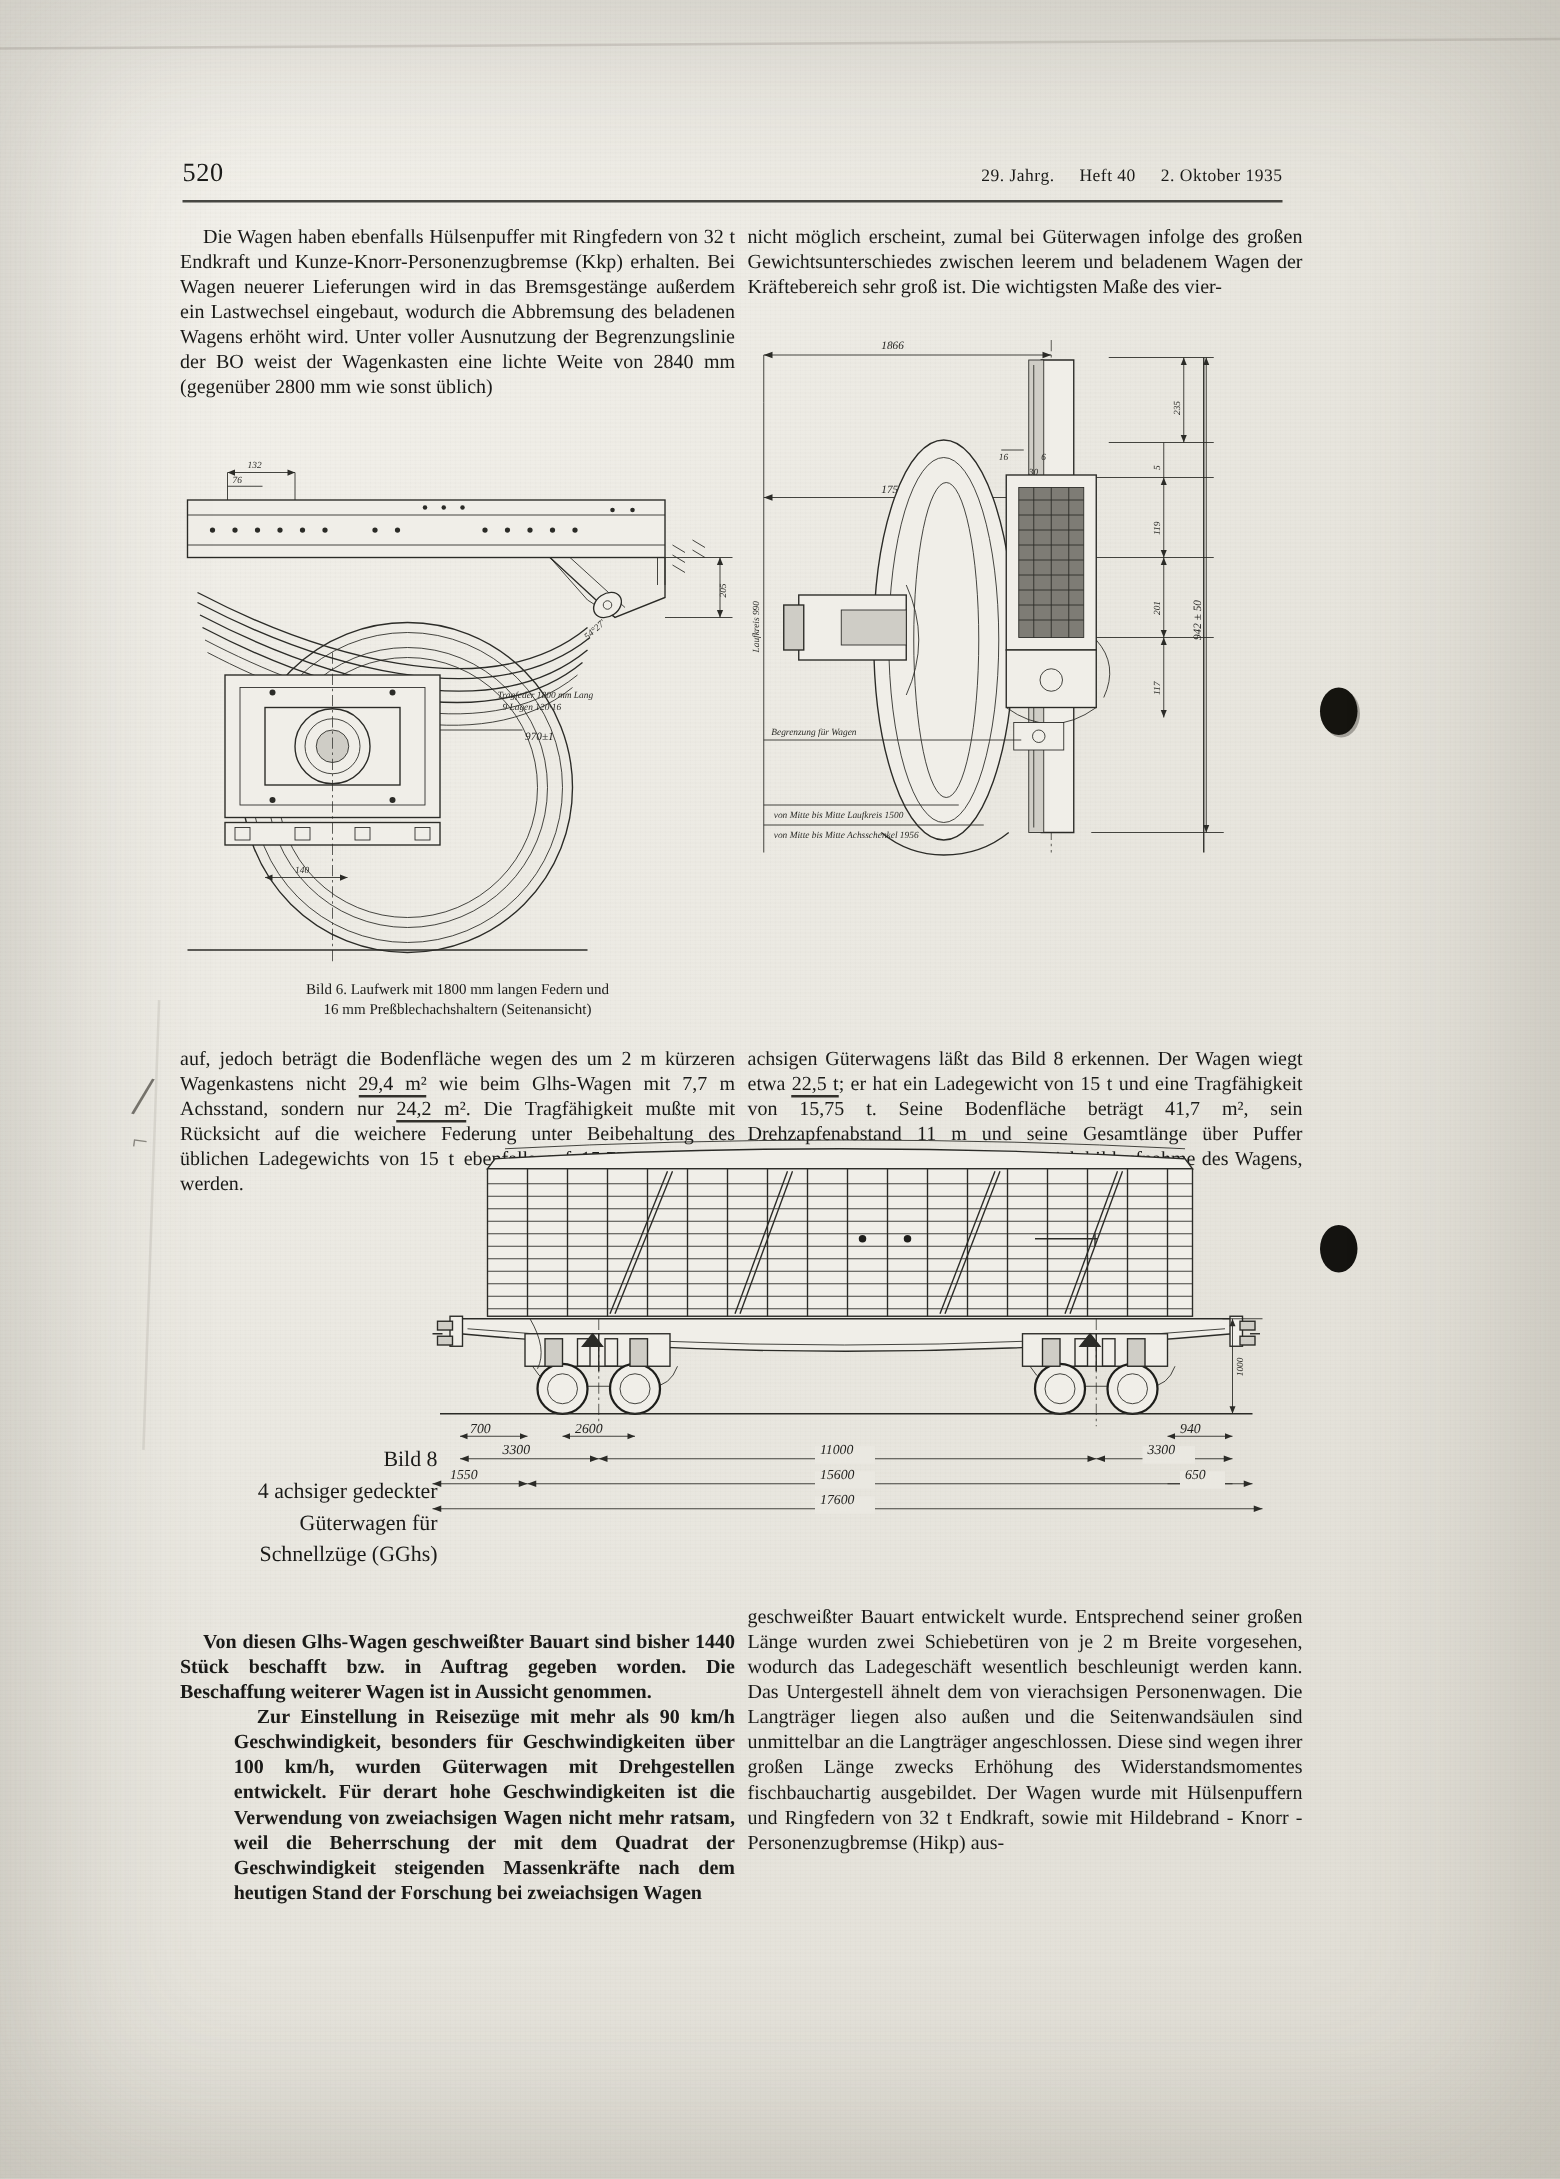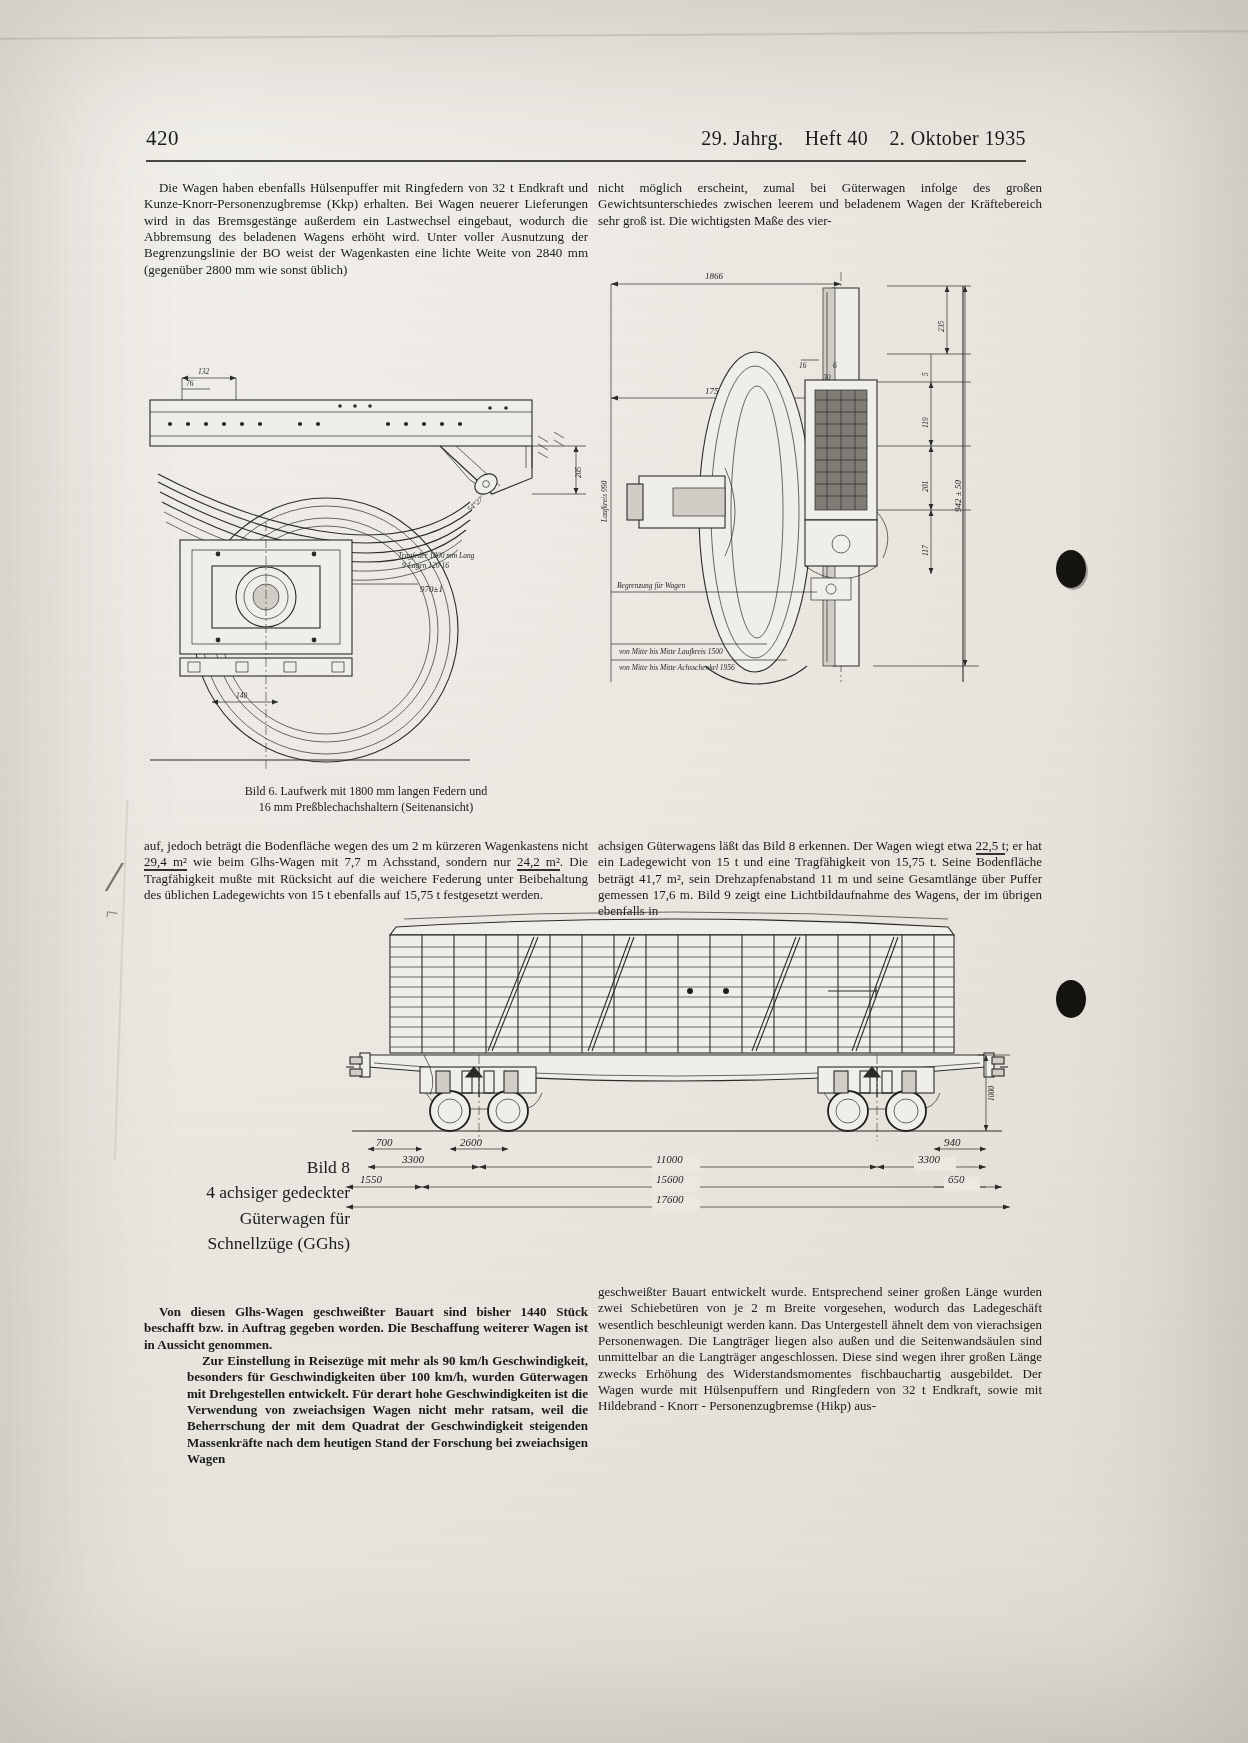--- a/index.html
+++ b/index.html
@@ -31,29 +31,29 @@
   }
   #page {
     position:absolute;
     left:0; top:0; width:1248px; height:1743px;
   }
 
   
   .hdr { position:absolute; left:146px; top:126px; width:880px; }
   .hdr-row { display:flex; align-items:baseline; }
   .folio { font-size:21px; letter-spacing:.5px; }
-  .hdr-meta { margin-left:auto; font-size:20px; letter-spacing:.4px; }
+  .hdr-meta { margin-left:auto; font-size:14px; letter-spacing:.4px; }
   .hdr-meta span { margin-left:16px; }
   .hdr-rule {
     position:absolute; left:146px; top:160px; width:880px; height:2px;
     background:#2a2a26; opacity:.85;
   }
 
   
-  .col { position:absolute; width:444px; font-size:13px; line-height:1.255;
+  .col { position:absolute; width:444px; font-size:16px; line-height:1.255;
          text-align:justify; text-justify:inter-word; hyphens:manual; }
   .col p { margin:0; }
   .col p + p { margin-top:0;margin-left:43px; }
   .indent { text-indent:1.15em; }
   .colL { left:144px; }
   .colR { left:598px; }
 
   .t1L { top:180px; }
   .t1R { top:180px; }
   .t2L { top:838px; }
@@ -106,21 +106,21 @@
 </head>
 <body>
 
 <div id="paper"></div>
 <div id="grain"></div>
 
 <div id="page">
 
   <div class="hdr">
     <div class="hdr-row">
-      <div class="folio">420</div>
+      <div class="folio">520</div>
       <div class="hdr-meta">
         <span>29. Jahrg.</span>
         <span>Heft 40</span>
         <span>2. Oktober 1935</span>
       </div>
     </div>
   </div>
   <div class="hdr-rule"></div>
 
   <div class="col colL t1L">

